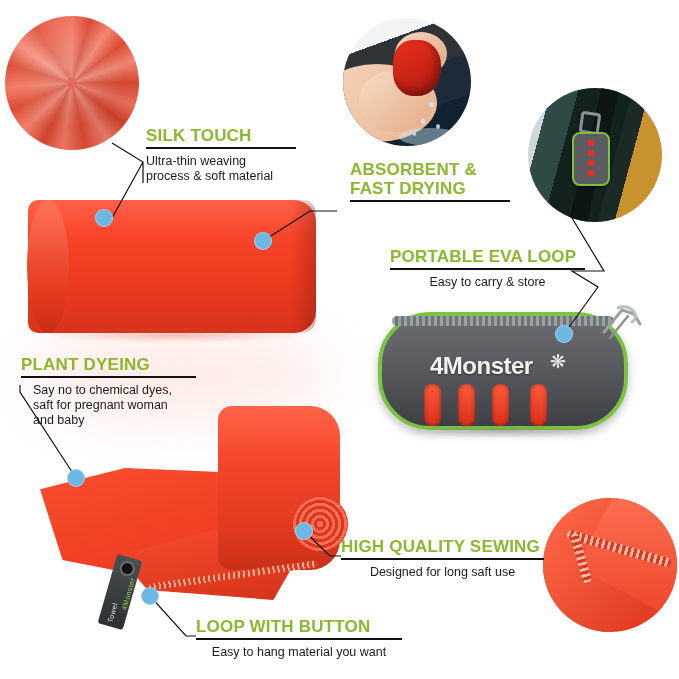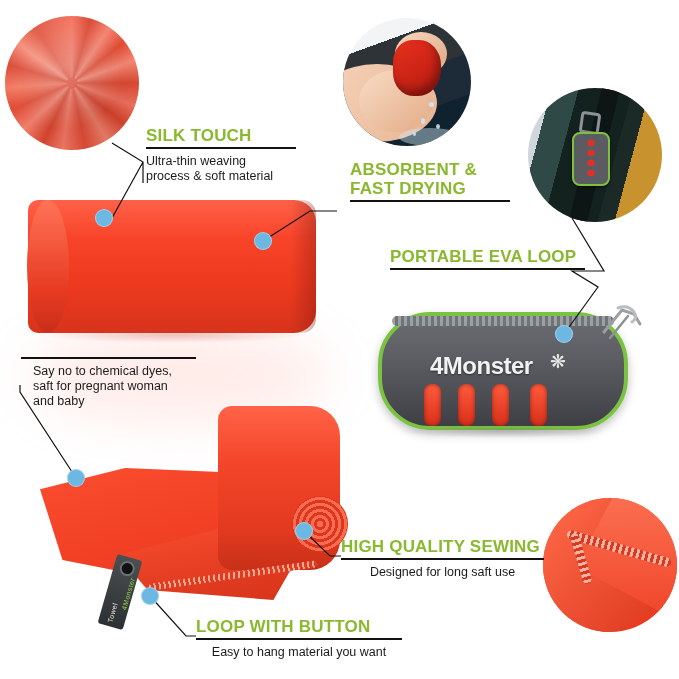--- a/index.html
+++ b/index.html
@@ -234,23 +234,25 @@
 
   <div class="feat" style="left:350px;top:160px;width:160px;">
     <div class="title">ABSORBENT &amp;
 FAST DRYING</div>
     <div class="rule"></div>
   </div>
 
   <div class="feat center" style="left:390px;top:247px;width:195px;">
     <div class="title">PORTABLE EVA LOOP</div>
     <div class="rule"></div>
+    <div class="desc">Easy to carry &amp; store</div>
   </div>
 
   <div class="feat" style="left:21px;top:355px;width:175px;">
+    <div class="title">PLANT DYEING</div>
     <div class="rule"></div>
     <div class="desc" style="padding-left:12px;">Say no to chemical dyes,
 saft for pregnant woman
 and baby</div>
   </div>
 
   <div class="feat center" style="left:341px;top:537px;width:203px;">
     <div class="title">HIGH QUALITY SEWING</div>
     <div class="rule"></div>
     <div class="desc">Designed for long saft use</div>

